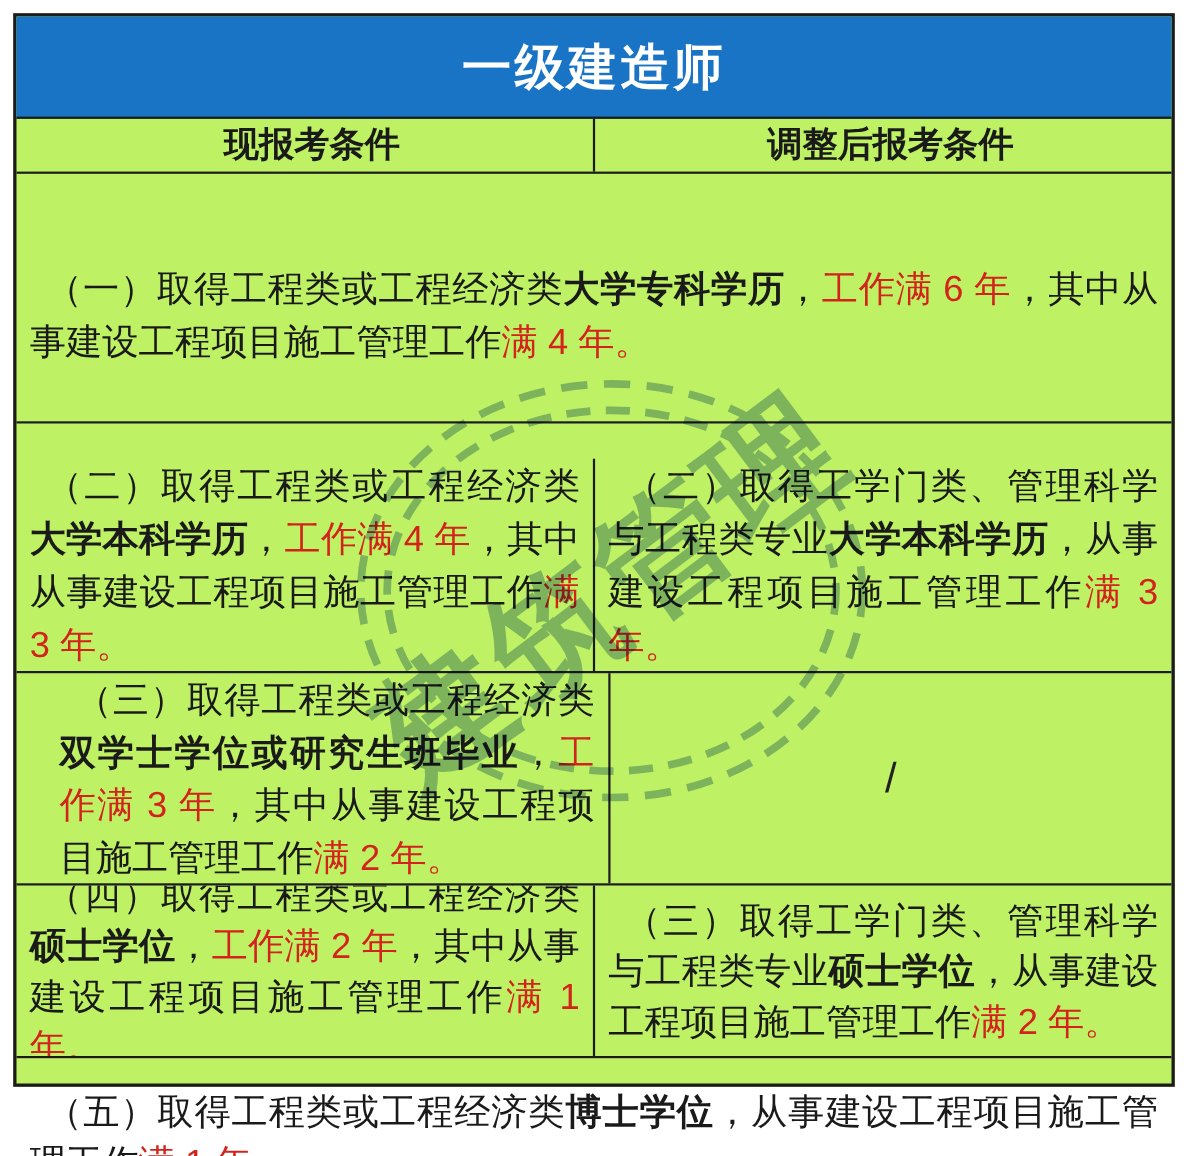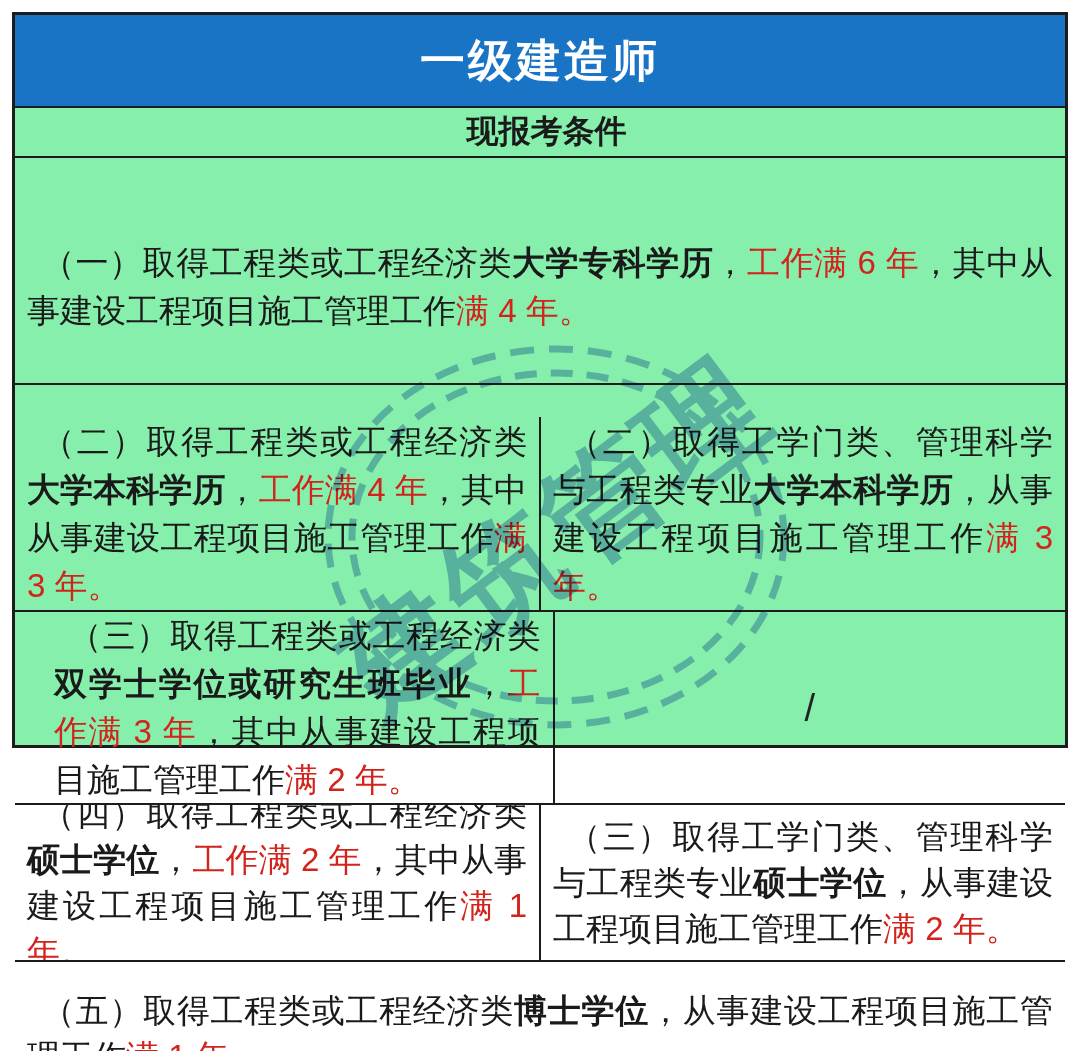--- a/index.html
+++ b/index.html
@@ -1,23 +1,23 @@
 <!DOCTYPE html>
 <html style="--blue: #1a74c6; --red: #d2241c; --ink: #1a1a1a; --border: #1c1c1c; --wm: #9fb6e6;"><head>
 <meta charset="utf-8">
 <style>
   html,body{margin:0;padding:0;background:#ffffff;}
   .page{
     position:relative;width:1080px;height:1051px;background:#ffffff;overflow:hidden;
     font-family:"Liberation Sans","DejaVu Sans",sans-serif;
   }
   .table-wrap{
-    position:absolute;left:12px;top:12px;width:1056px;height:736px;
+    position:absolute;left:12px;top:12px;width:1056px;height:976px;
     box-sizing:border-box;border:3px solid var(--border);
-    display:flex;flex-direction:column;background:#86efac;
+    display:flex;flex-direction:column;background:#bef264;
   }
   .title-bar{
     height:93px;flex:0 0 93px;background:var(--blue);
     display:flex;align-items:center;justify-content:center;
     border-bottom:2px solid var(--border);box-sizing:border-box;
   }
   .title{color:#ffffff;font-size:45px;font-weight:bold;letter-spacing:3px;}
   .header-row{display:flex;flex:0 0 50px;height:50px;border-bottom:2px solid var(--border);box-sizing:border-box;}
   .header-cell{
     flex:1;display:flex;align-items:center;justify-content:center;
@@ -53,20 +53,21 @@
 
 <div class="page">
   <div class="table-wrap">
 
     <div class="title-bar">
       <span class="title">一级建造师</span>
     </div>
 
     <div class="header-row">
       <div class="header-cell">现报考条件</div>
+      <div class="header-cell">调整后报考条件</div>
     </div>
 
     <div class="row h195">
       <div class="cell">
         <div class="cell-text"><span>（一）取得工程类或工程经济类</span><span class="seg-bold">大学专科学历</span><span>，</span><span class="seg-red">工作满 6 年</span><span>，其中从事建设工程项目施工管理工作</span><span class="seg-red">满 4 年。</span></div>
       </div>
     </div>
 
     <div class="row h195">
       <div class="cell">

